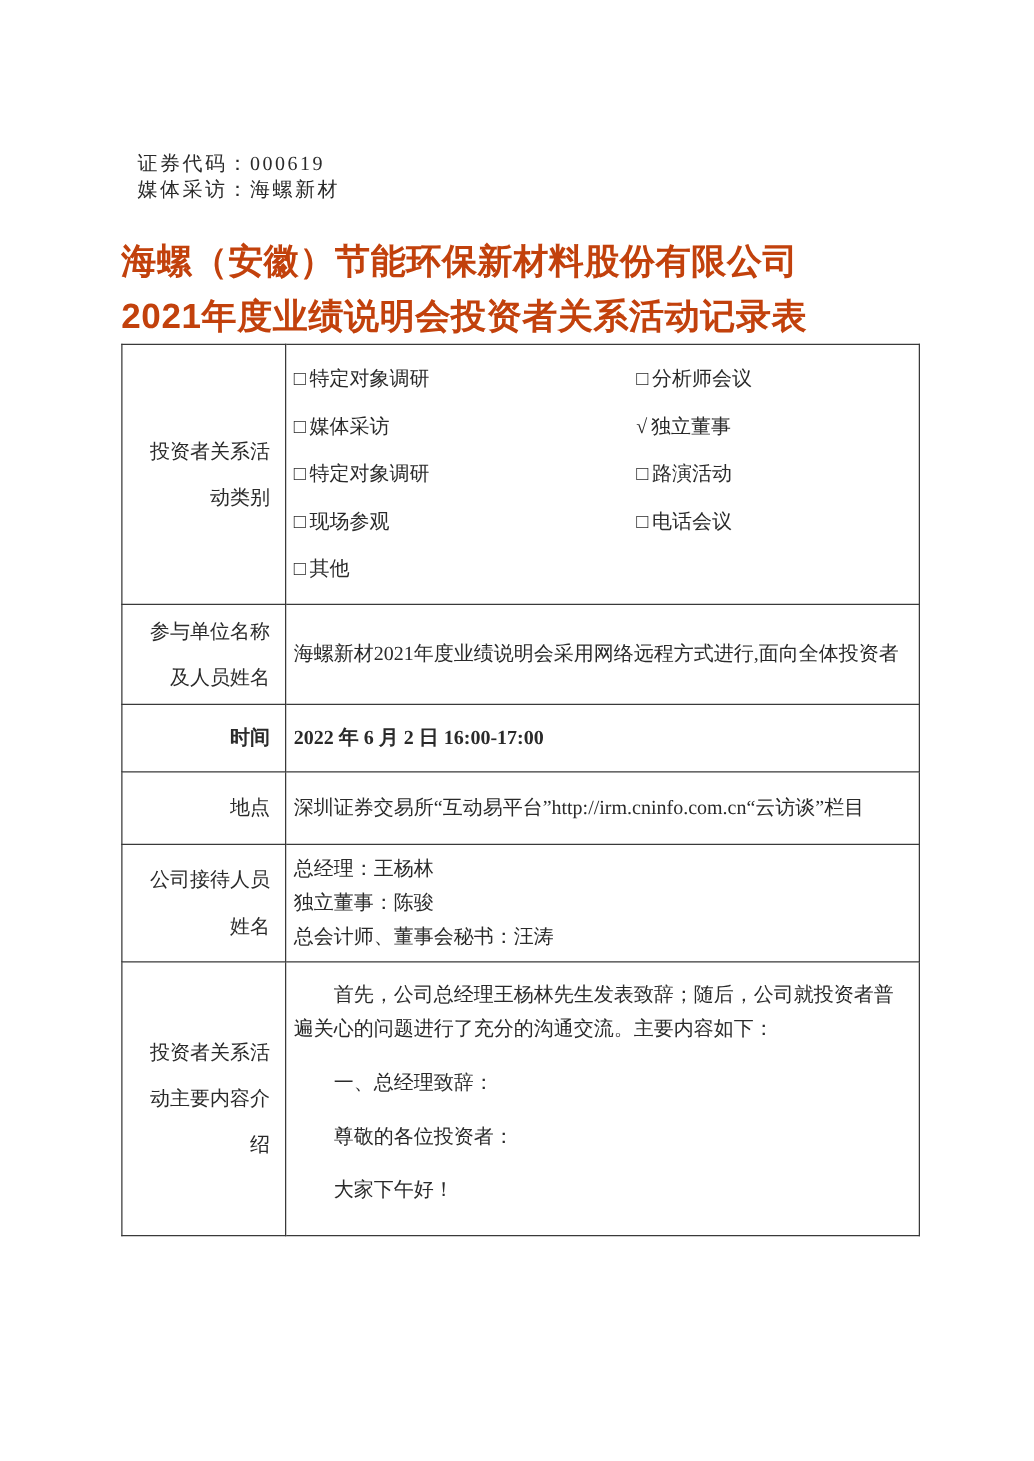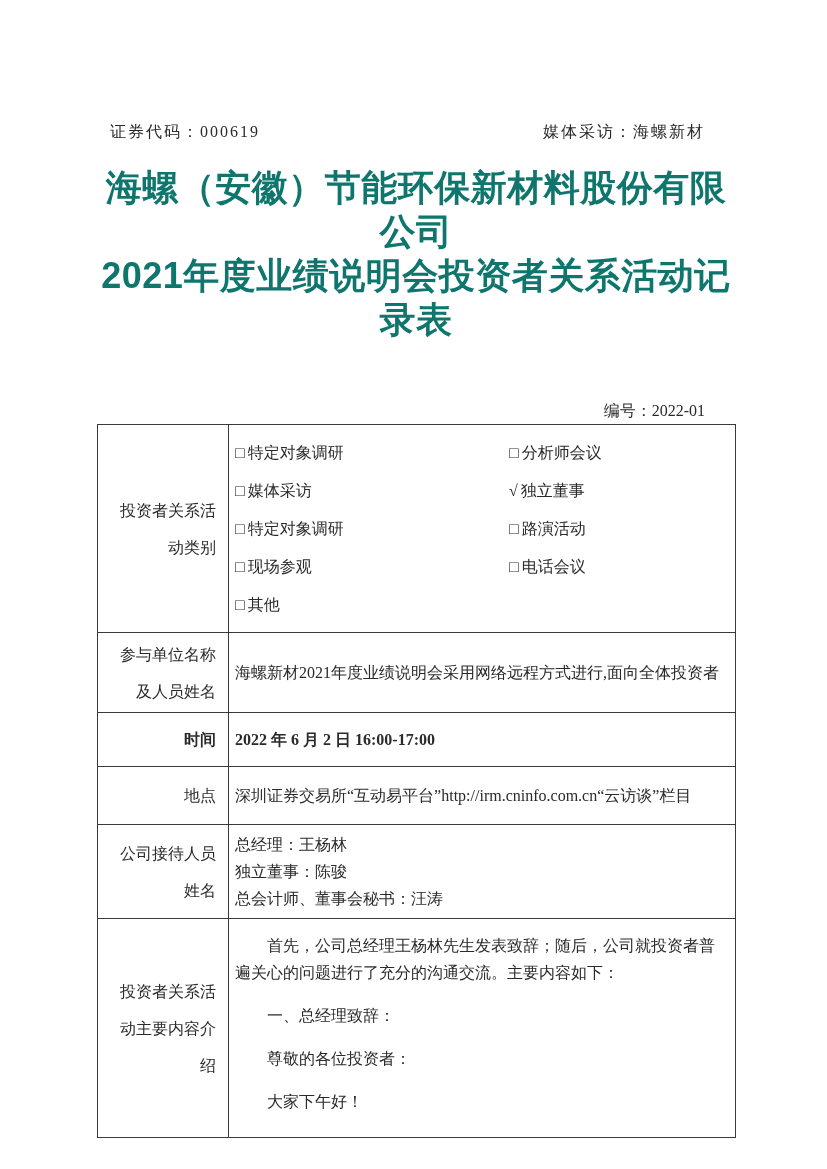--- a/index.html
+++ b/index.html
@@ -19,30 +19,31 @@
   
   .top-line {
     margin-top: 121px;
     display: flex;
     justify-content: space-between;
     font-size: 16px;
     line-height: 21px;
     letter-spacing: 2px;
     padding: 0 30px 0 13px;
     color: #2a2a2a;
+    flex-direction: column;
   }
   
   .doc-title {
     font-family: "Liberation Sans", "DejaVu Sans", sans-serif;
     font-weight: 700;
-    font-size: 36px;
+    font-size: 28px;
     line-height: 44px;
     letter-spacing: 0.5px;
-    text-align: center;
-    color: #0f766e;
+    text-align: left;
+    color: #c2410c;
   }
   .doc-title.first { margin-top: 24px; }
   
   .doc-no {
     margin-top: 58px;
     text-align: right;
     padding-right: 30px;
     font-size: 16px;
     line-height: 22px;
     margin-bottom: 2px;
@@ -105,23 +106,20 @@
       <span>证券代码：</span><span>000619</span>
     </span>
     <span>
       <span>媒体采访：</span><span>海螺新材</span>
     </span>
   </div>
 
   <div class="doc-title first">海螺（安徽）节能环保新材料股份有限公司</div>
   <div class="doc-title">2021年度业绩说明会投资者关系活动记录表</div>
 
-  <div class="doc-no">
-    <span>编号：</span><span>2022-01</span>
-  </div>
 
   <table class="record">
     <tbody>
         <tr class="r1">
       <td class="label-cell">投资者关系活动类别</td>
       <td class="value-cell">
         <div class="cb-wrap">
           <div class="cb-col left">
             <div class="cb-item">
               <span class="marker">□</span>

